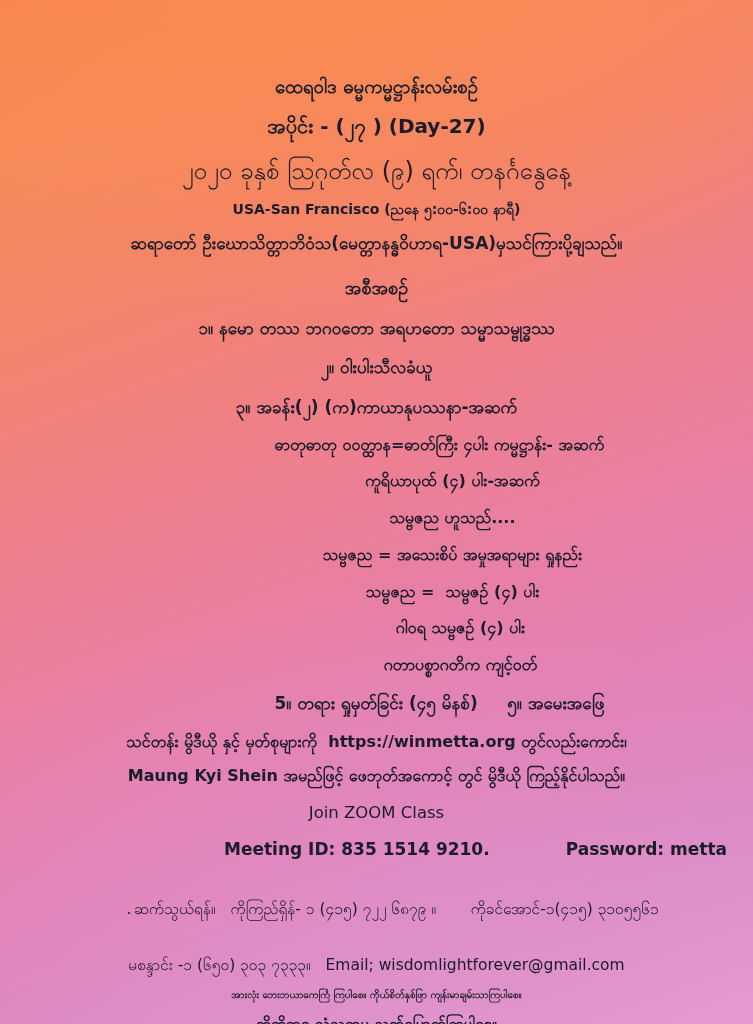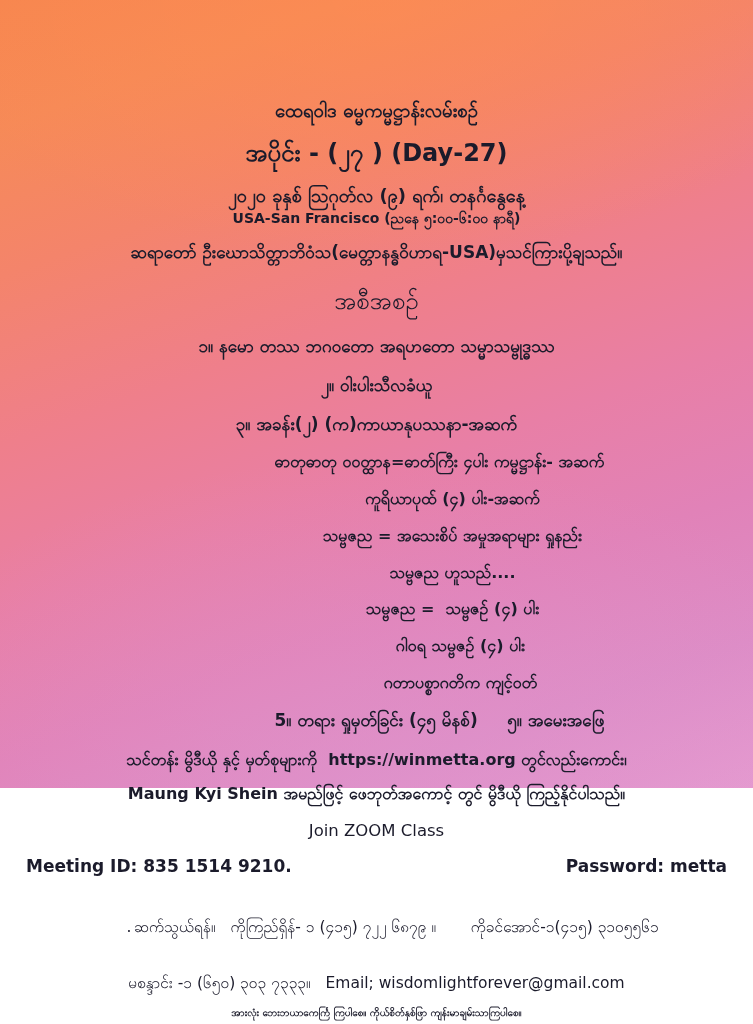--- a/index.html
+++ b/index.html
@@ -8,33 +8,33 @@
   }
   body {
     width: 753px;
     height: 1024px;
     overflow: hidden;
     font-family: "DejaVu Sans", "Liberation Sans", sans-serif;
   }
   #poster {
     position: relative;
     width: 753px;
-    height: 788px;
+    height: 1024px;
     box-sizing: border-box;
     background: linear-gradient(160deg,
         #f7864f 0%,
         #f68a58 12%,
         #f4846b 26%,
         #ef7f8b 42%,
         #e87fa6 58%,
         #e182b8 72%,
         #dd8cc6 86%,
         #e59ad0 100%);
     color: #1b1b2b;
-    padding: 98px 26px 18px 26px;
+    padding: 74px 26px 18px 26px;
     text-align: center;
   }
   
   #poster::before {
     content: "";
     position: absolute;
     inset: 0;
     background:
       radial-gradient(120% 60% at 50% 0%, rgba(255,140,80,0.55) 0%, rgba(255,140,80,0) 55%),
       radial-gradient(120% 70% at 50% 100%, rgba(224,150,205,0.5) 0%, rgba(224,150,205,0) 60%);
@@ -47,41 +47,42 @@
   .line {
     line-height: 1.42;
     white-space: pre-wrap;
   }
   .l-title {
     font-size: 18.5px;
     font-weight: 700;
     margin-bottom: 12px;
   }
   .l-title2 {
-    font-size: 24px;
+    font-size: 20px;
     font-weight: 700;
     margin-bottom: 13px;
   }
   .l-date {
-    font-size: 18px;
-    font-weight: 700;
+    font-size: 24px;
+    font-weight: 400;
+    margin-bottom: 12px;
   }
   .l-tz {
     font-size: 14px;
     font-weight: 700;
     margin-bottom: 11px;
   }
   .l-teacher {
     font-size: 17px;
     font-weight: 700;
     margin-bottom: 12px;
   }
   .l-subhead {
-    font-size: 24px;
-    font-weight: 400;
+    font-size: 18px;
+    font-weight: 700;
     margin-bottom: 16px;
     margin-top: 20px;
   }
   .agenda {
     text-align: center;
     padding-left: 0;
   }
   .ag {
     font-size: 17px;
     font-weight: 700;
@@ -101,21 +102,21 @@
     margin-bottom: 11px;
     line-height: 1.45;
   }
   .l-join {
     font-size: 16.5px;
     font-weight: 400;
     margin: 14px 0 14px 0;
   }
   .meeting-row {
     display: flex;
-    justify-content: space-between;
+    justify-content: flex-end;
     gap: 76px;
     font-size: 17px;
     font-weight: 700;
     margin-bottom: 16px;
   }
   .l-contact {
     font-size: 15.5px;
     font-weight: 400;
     margin-bottom: 10px;
     line-height: 1.5;
@@ -152,22 +153,22 @@
     <div class="line l-tz">USA-San Francisco (ညနေ ၅:၀၀-၆:၀၀ နာရီ)</div>
     <div class="line l-teacher">ဆရာတော် ဦးဃောသိတ္တာဘိဝံသ(မေတ္တာနန္ဓဝိဟာရ-USA)မှသင်ကြားပို့ချသည်။</div>
     <div class="line l-subhead">အစီအစဉ်</div>
 
     <div class="agenda">
       <div class="line ag">၁။ နမော တဿ ဘဂဝတော အရဟတော သမ္မာသမ္ဗုဒ္ဓဿ</div>
       <div class="line ag">၂။ ဝါးပါးသီလခံယူ</div>
       <div class="line ag">၃။ အခန်း(၂) (က)ကာယာနုပဿနာ-အဆက်</div>
       <div class="line ag-sm ind1">ဓာတုဓာတု ဝဝတ္ထာန=ဓာတ်ကြီး ၄ပါး ကမ္မဋ္ဌာန်း- အဆက်</div>
       <div class="line ag-sm ind2">ကူရိယာပုထ် (၄) ပါး-အဆက်</div>
+      <div class="line ag-sm ind2">သမ္ဗဇည ဟူသည်....</div>
       <div class="line ag-sm ind2">သမ္ဗဇည = အသေးစိပ် အမှုအရာများ ရှုနည်း</div>
-      <div class="line ag-sm ind2">သမ္ဗဇည ဟူသည်....</div>
       <div class="line ag-sm ind2">သမ္ဗဇည =  သမ္ဗဇဉ် (၄) ပါး</div>
       <div class="line ag-sm ind3">ဂါဝရ သမ္ဗဇဉ် (၄) ပါး</div>
       <div class="line ag-sm ind3">ဂတာပစ္စာဂတိက ကျင့်ဝတ်</div>
       <div class="line ag ind1">5။ တရား ရှုမှတ်ခြင်း (၄၅ မိနစ်)     ၅။ အမေးအဖြေ</div>
     </div>
 
     <div class="line l-links">သင်တန်း မွိဒီယို နှင့် မှတ်စုများကို  https://winmetta.org တွင်လည်းကောင်း၊</div>
     <div class="line l-links">Maung Kyi Shein အမည်ဖြင့် ဖေဘုတ်အကောင့် တွင် မွိဒီယို ကြည့်နိုင်ပါသည်။</div>
 
     <div class="line l-join">Join ZOOM Class</div>

